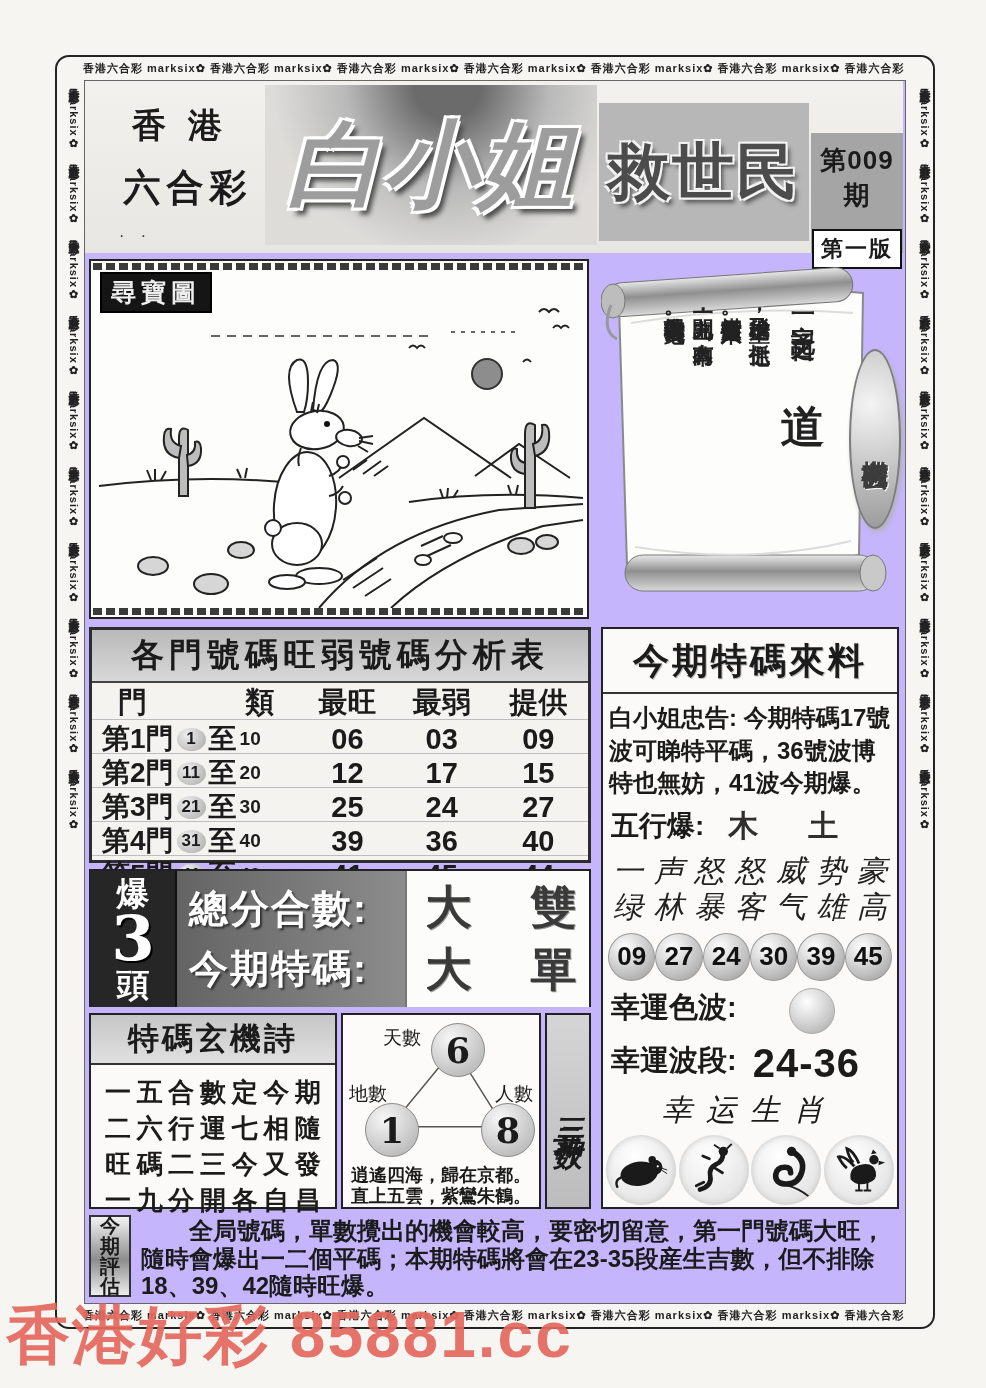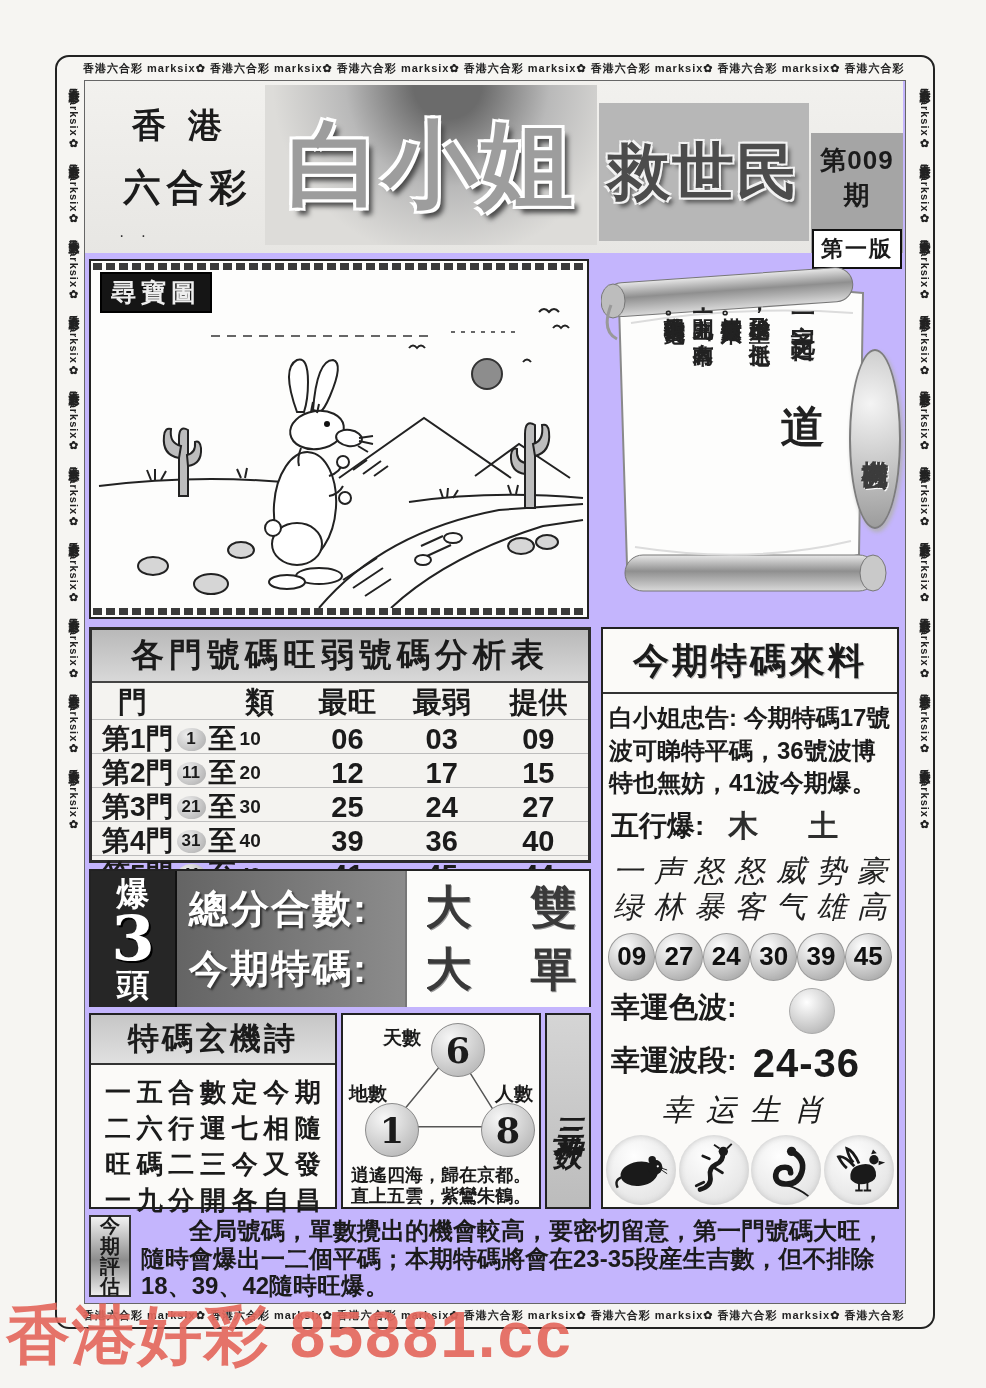--- a/index.html
+++ b/index.html
@@ -15,21 +15,21 @@
   .inner{position:absolute;left:27px;top:23px;right:27px;bottom:23px;border:1px solid #666;background:#c4b5fd;}
   
   .hdr{position:absolute;top:0;left:0;width:818px;height:172px;background:linear-gradient(180deg,#f2f1ee,#e7e6e3);}
   .brand{position:absolute;left:28px;top:22px;width:150px;text-align:center;font-family:"DejaVu Serif",serif;font-weight:bold;}
   .brand .b1{font-size:34px;letter-spacing:22px;display:block;}
   .brand .b2{font-size:37px;letter-spacing:6px;display:block;margin-top:14px;}
   .dots{position:absolute;left:34px;top:146px;font-size:16px;letter-spacing:6px;color:#333;}
   .t-main{position:absolute;left:180px;top:4px;width:332px;height:160px;display:flex;align-items:center;justify-content:center;
           background:radial-gradient(circle at 55% 0%,#6b6b6b 0 14%,#b9b9b9 42%,#dddcd9 72%);}
   .t-main span{font-size:94px;font-weight:bold;color:#9d9d9d;letter-spacing:2px;
-          text-shadow:-3px -3px 0 #fff,3px -3px 0 #fff,-3px 3px 0 #fff,3px 3px 0 #fff,6px 7px 5px #4a4a4a;}
+          text-shadow:-3px -3px 0 #fff,3px -3px 0 #fff,-3px 3px 0 #fff,3px 3px 0 #fff,6px 7px 5px #4a4a4a;font-style:italic;}
   .t-sub{position:absolute;left:514px;top:22px;width:210px;height:138px;background:#b7b7b7;display:flex;align-items:center;justify-content:center;}
   .t-sub span{font-size:62px;font-weight:bold;color:#4c4c4c;letter-spacing:2px;
           text-shadow:-2px -2px 0 #f3f3f3,2px -2px 0 #f3f3f3,-2px 2px 0 #f3f3f3,2px 2px 0 #f3f3f3,4px 5px 4px #555;}
   .t-issue{position:absolute;left:726px;top:52px;width:92px;height:120px;background:#a5a5a5;text-align:center;padding-top:10px;box-sizing:border-box;}
   .t-issue .iss{font-size:26px;font-weight:bold;letter-spacing:1px;}
   .t-issue .ed{display:inline-block;margin-top:16px;background:#fff;border:2px solid #111;font-size:22px;font-weight:bold;padding:3px 7px;letter-spacing:2px;}
   
   .map{position:absolute;top:178px;left:4px;width:500px;height:360px;border:2px solid #222;background:#fdfdfc;box-sizing:border-box;}
   .map .micro{position:absolute;left:2px;right:2px;height:7px;background:repeating-linear-gradient(90deg,#3a3a3a 0 9px,#fdfdfc 9px 13px);}
   .map .micro.mt{top:2px}.map .micro.mb{bottom:2px}
@@ -74,21 +74,21 @@
   .burst-r div{font-size:46px;font-weight:bold;color:#3a3a3a;word-spacing:46px;text-shadow:1px 1px 0 #999;margin-left:6px;}
   
   .poem{position:absolute;top:932px;left:4px;width:248px;height:196px;border:2px solid #222;box-sizing:border-box;background:#fbfaf8;}
   .poem-title{background:linear-gradient(#c6c6c6,#e0e0e0);border-bottom:2px solid #333;font-size:31px;font-weight:bold;
               text-align:center;letter-spacing:3px;padding:3px 0;}
   .poem-lines{padding:10px 14px 0;}
   .poem-lines div{font-size:26px;font-weight:bold;text-align:justify;text-align-last:justify;line-height:1.38;}
   
   .tri{position:absolute;top:932px;left:256px;width:200px;height:196px;border:2px solid #222;box-sizing:border-box;background:#fcfbf9;}
   .tri svg{position:absolute;inset:0;}
-  .tri .lab{position:absolute;font-size:19px;font-weight:bold;font-family:"DejaVu Serif",serif;text-align:center;}
+  .tri .lab{position:absolute;font-size:19px;font-weight:normal;font-family:"DejaVu Serif",serif;text-align:center;}
   .circ{position:absolute;width:52px;height:52px;border-radius:50%;border:1px solid #8a8a8a;
         background:radial-gradient(circle at 35% 28%,#f7f7f7,#ababab);display:flex;align-items:center;justify-content:center;
         font-size:35px;font-weight:bold;font-family:"DejaVu Serif",serif;}
   .tri .cap{position:absolute;left:0;right:0;font-size:18px;font-weight:bold;text-align:center;letter-spacing:0px;}
   
   .sanyuan{position:absolute;top:932px;left:460px;width:46px;height:196px;border:2px solid #222;box-sizing:border-box;
            background:linear-gradient(#d5d5d5,#bcbcbc);display:flex;align-items:center;justify-content:center;
            writing-mode:vertical-rl;text-orientation:upright;font-size:29px;font-weight:bold;font-style:italic;
            font-family:"DejaVu Serif",serif;letter-spacing:8px;}
   

